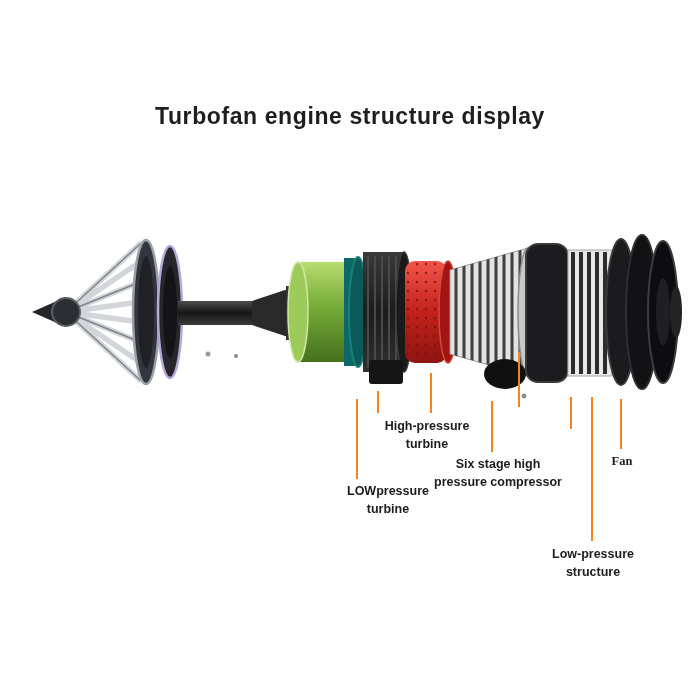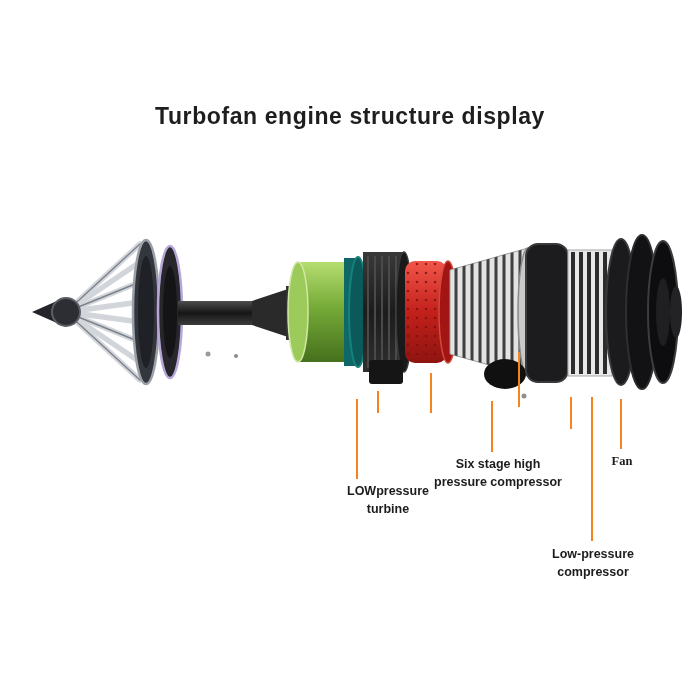--- a/index.html
+++ b/index.html
@@ -170,18 +170,19 @@
     <path class="leader" d="M378,391 L378,413"></path>
     <path class="leader" d="M431,373 L431,413"></path>
     <path class="leader" d="M357,399 L357,479"></path>
     <path class="leader" d="M492,401 L492,452"></path>
     <path class="leader" d="M519,352 L519,407"></path>
     <path class="leader" d="M621,399 L621,449"></path>
     <path class="leader" d="M571,397 L571,429"></path>
     <path class="leader" d="M592,397 L592,541"></path>
   </svg>
 
+  <div class="part-label" id="lbl-hpt">High-pressure turbine</div>
   <div class="part-label" id="lbl-lpt">LOWpressure turbine</div>
   <div class="part-label" id="lbl-six">Six stage high pressure compressor</div>
   <div class="part-label" id="lbl-fan">Fan</div>
-  <div class="part-label" id="lbl-lpc">Low-pressure compressor</div>
+  <div class="part-label" id="lbl-lpc">Low-pressure structure</div>
 
 </div>
 
 </body></html>

